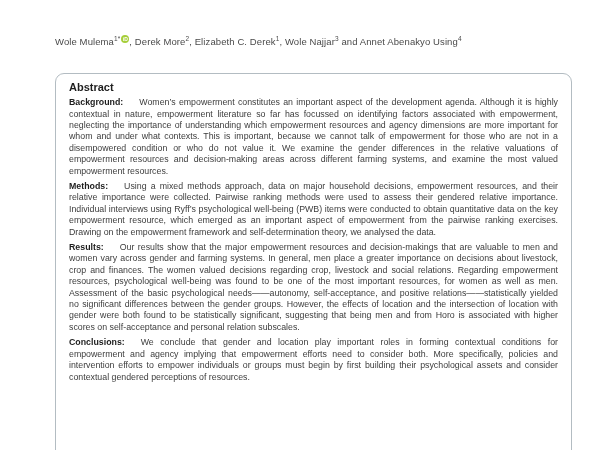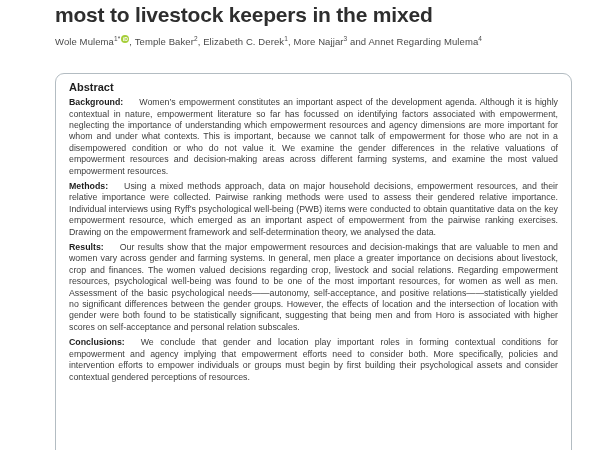--- a/index.html
+++ b/index.html
@@ -92,25 +92,25 @@
     margin-right:5px;
     vertical-align:top;
   }
 </style>
 </head>
 <body>
 
 <div class="page">
 
   <h1 class="title">
-    <span>most to livestock keepers in the mixed</span><br>
+    <br>
   </h1>
 
   <div class="authors">
-    <span>Wole Mulema</span><sup>1*</sup><span class="orcid">iD</span><span>, </span><span>Temple Baker</span><sup>2</sup><span>, </span><span>Elizabeth C. Derek</span><sup>1</sup><span>, </span><span>More Najjar</span><sup>3</sup><span> and </span><span>Annet Regarding Mulema</span><sup>4</sup>
+    <span>Wole Mulema</span><sup>1*</sup><span class="orcid">iD</span><span>, </span><span>Derek More</span><sup>2</sup><span>, </span><span>Elizabeth C. Derek</span><sup>1</sup><span>, </span><span>Wole Najjar</span><sup>3</sup><span> and </span><span>Annet Abenakyo Using</span><sup>4</sup>
   </div>
 
   <div class="abstract-box">
     <div class="abs-heading">Abstract</div>
 
     <p class="para"><b>Background:</b><span>Women’s empowerment constitutes an important aspect of the development agenda. Although it is highly contextual in nature, empowerment literature so far has focussed on identifying factors associated with empowerment, neglecting the importance of understanding which empowerment resources and agency dimensions are more important for whom and under what contexts. This is important, because we cannot talk of empowerment for those who are not in a disempowered condition or who do not value it. We examine the gender differences in the relative valuations of empowerment resources and decision-making areas across different farming systems, and examine the most valued empowerment resources.</span></p>
 
     <p class="para"><b>Methods:</b><span>Using a mixed methods approach, data on major household decisions, empowerment resources, and their relative importance were collected. Pairwise ranking methods were used to assess their gendered relative importance. Individual interviews using Ryff’s psychological well-being (PWB) items were conducted to obtain quantitative data on the key empowerment resource, which emerged as an important aspect of empowerment from the pairwise ranking exercises. Drawing on the empowerment framework and self-determination theory, we analysed the data.</span></p>
 
     <p class="para"><b>Results:</b><span>Our results show that the major empowerment resources and decision-makings that are valuable to men and women vary across gender and farming systems. In general, men place a greater importance on decisions about livestock, crop and finances. The women valued decisions regarding crop, livestock and social relations. Regarding empowerment resources, psychological well-being was found to be one of the most important resources, for women as well as men. Assessment of the basic psychological needs——autonomy, self-acceptance, and positive relations——statistically yielded no significant differences between the gender groups. However, the effects of location and the intersection of location with gender were both found to be statistically significant, suggesting that being men and from Horo is associated with higher scores on self-acceptance and personal relation subscales.</span></p>

